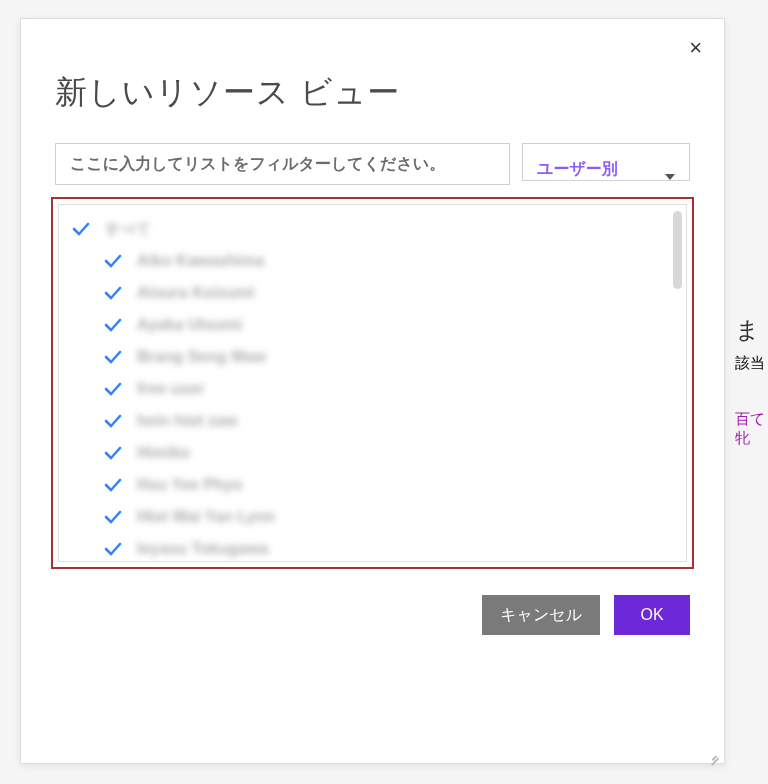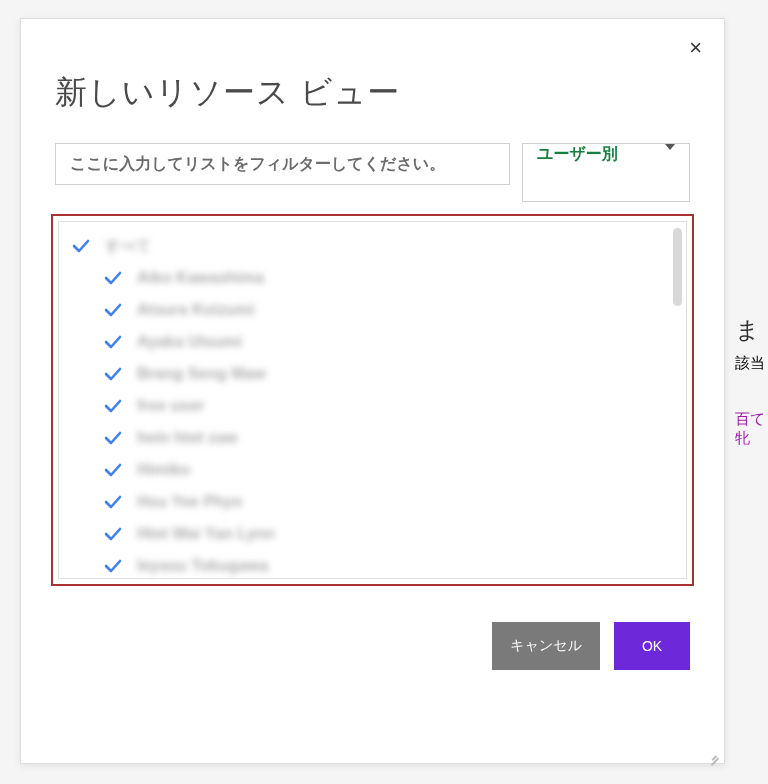--- a/index.html
+++ b/index.html
@@ -69,30 +69,30 @@
       font-size: 16px;
       color: #3b3b3b;
       border: 1px solid #d0d0d0;
       outline: none;
       background: #fff;
       font-weight: bold;
     }
     .filter-input::placeholder { color: #6b6b6b; }
     .group-select {
       width: 168px;
-      height: 59px;
+      height: 38px;
       border: 1px solid #d0d0d0;
       background: #fff;
       display: flex;
-      align-items: flex-start;
+      align-items: flex-end;
       justify-content: space-between;
       padding: 0 14px;
       cursor: pointer;
       font-size: 16px;
-      color: #15803d;
+      color: #8b5cf6;
       font-weight: 600;
     }
     .caret {
       width: 0; height: 0;
       border-left: 5px solid transparent;
       border-right: 5px solid transparent;
       border-top: 6px solid #555;
     }
     .list-section {
       margin: 0 30px 18px;
@@ -146,29 +146,28 @@
       color: #b0b0b0;
       font-size: 15px;
     }
     .dialog-footer {
       display: flex;
       justify-content: flex-end;
       gap: 14px;
       padding: 8px 34px 0;
     }
     .btn {
-      height: 48px;
+      height: 40px;
       padding: 0 24px;
       border: none;
-      font-size: 14px;
+      font-size: 16px;
       font-weight: 500;
       cursor: pointer;
       color: #fff;
       min-width: 76px;
-      margin-top: 10px;
     }
     .btn-cancel { background: #7a7a7a; padding: 0 18px; }
     .btn-ok { background: #6d28d9; }
     .resize-grip {
       position: absolute;
       right: 4px;
       bottom: 4px;
       width: 14px;
       height: 14px;
     }

